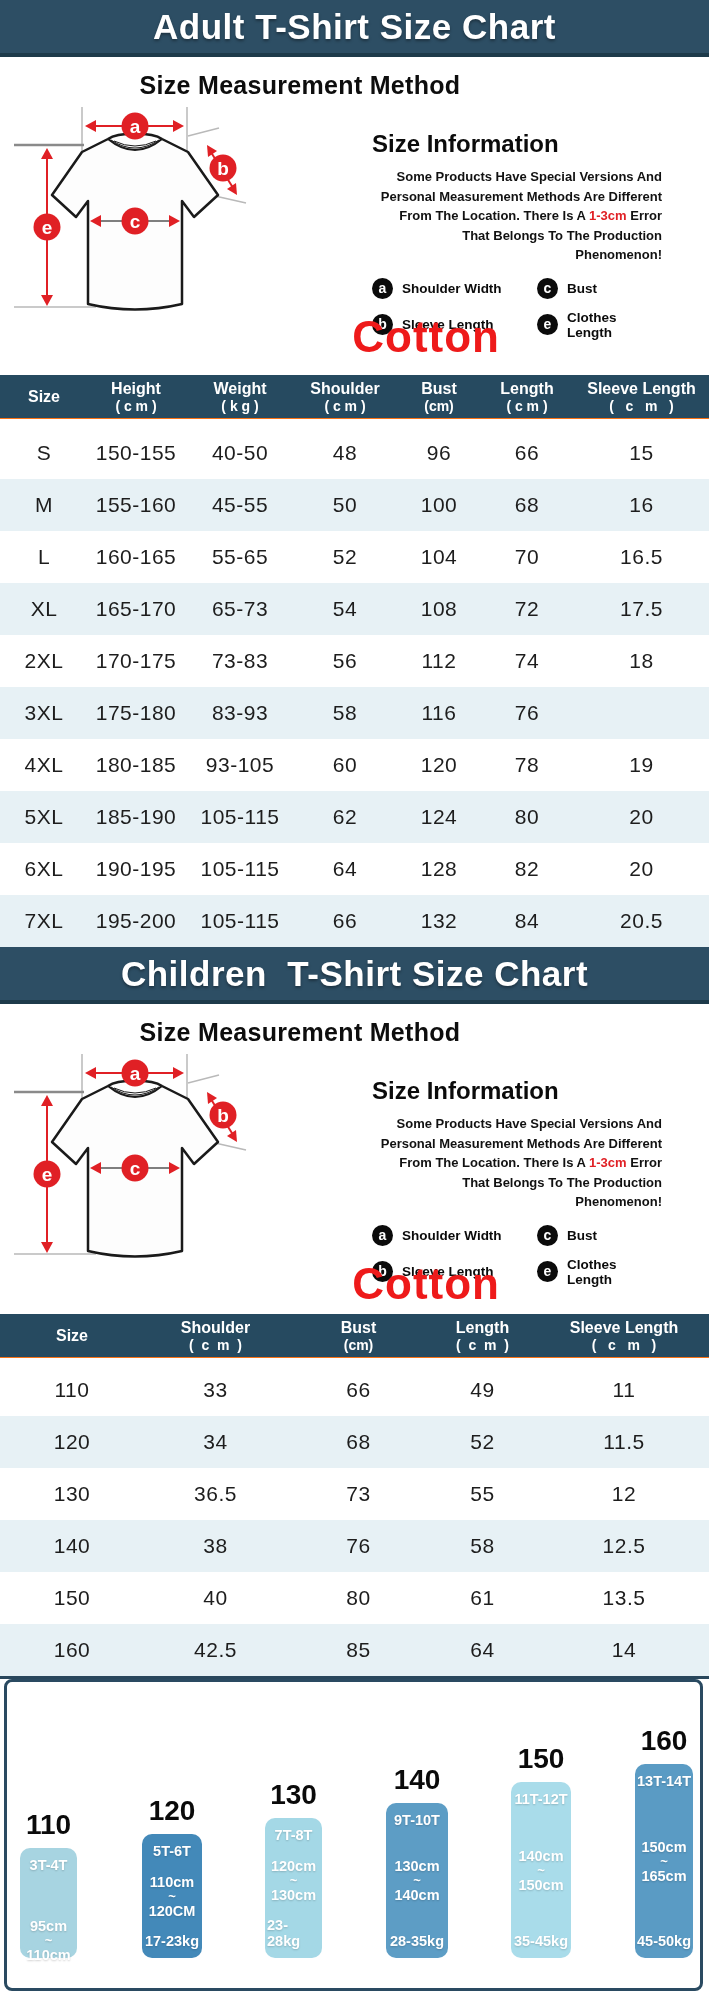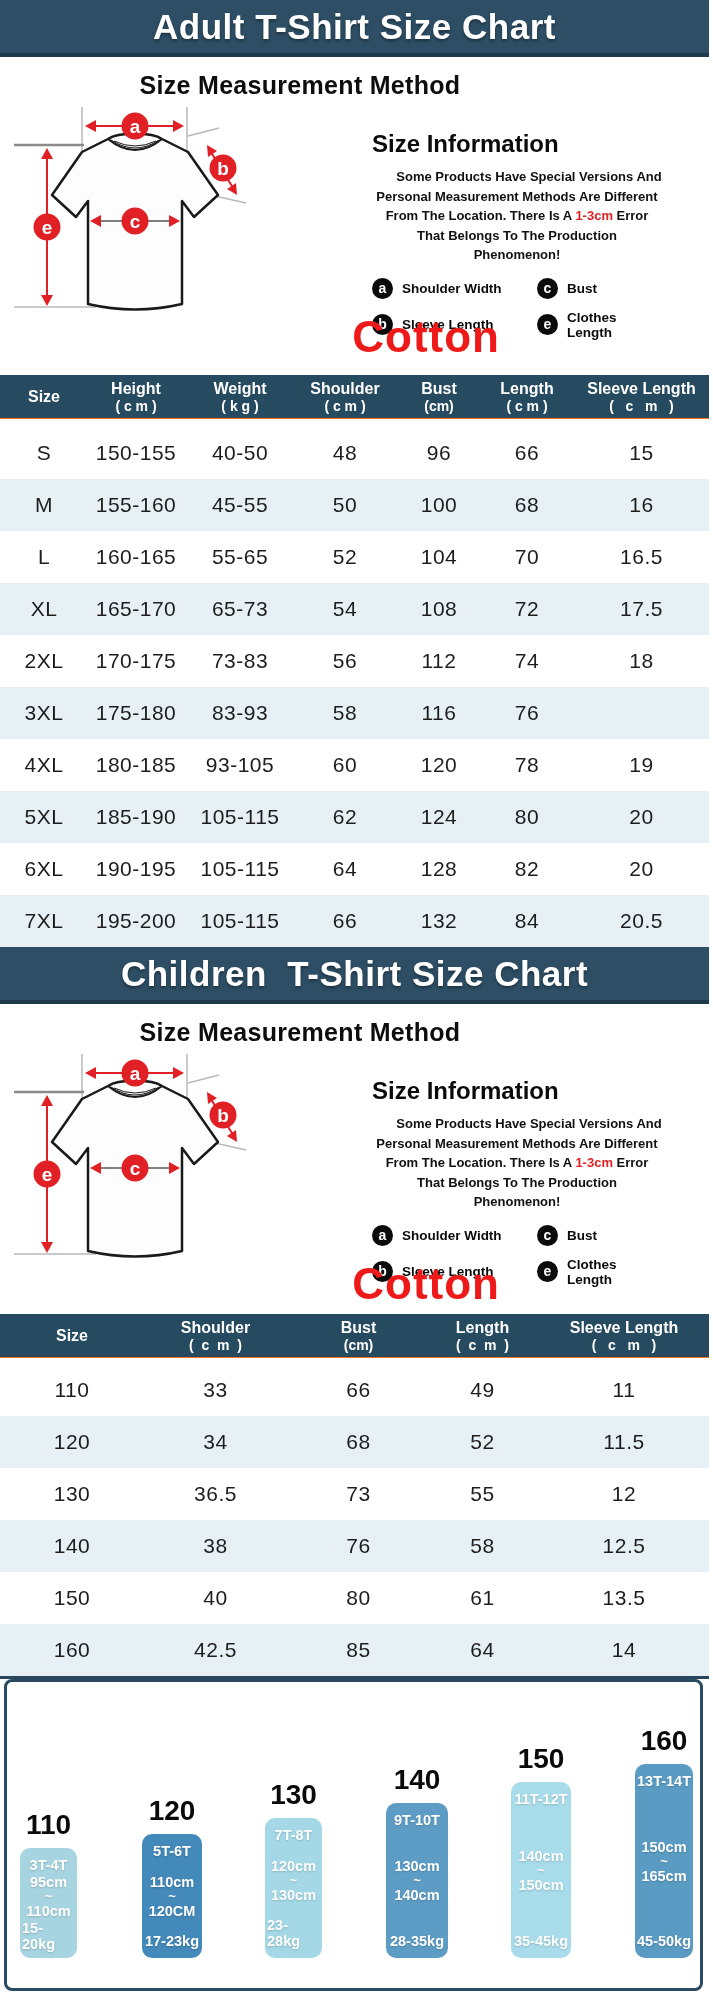--- a/index.html
+++ b/index.html
@@ -15,21 +15,21 @@
   
   .method{position:relative;}
   .method.adult-m{height:318px;}
   .method.child-m{height:310px;}
   .method-title{position:absolute;top:14px;left:0;width:600px;margin:0;text-align:center;
                 font-size:25px;font-weight:bold;color:#0d0d0d;letter-spacing:.3px;}
   .tshirt{position:absolute;left:10px;top:38px;width:270px;height:250px;}
   .info{position:absolute;left:372px;top:73px;width:290px;}
   .info h3{margin:0 0 9px 0;font-size:24px;font-weight:bold;text-align:left;color:#0b0b0b;}
   .info p{margin:0;font-size:13px;font-weight:bold;line-height:19.5px;color:#111;
-          text-indent:24px;text-align:center;}
+          text-indent:24px;text-align:right;}
   .red-hl{color:#e02025;}
   .legend{margin-top:13px;display:grid;grid-template-columns:165px 1fr;row-gap:11px;}
   .legend-item{display:flex;align-items:center;gap:9px;}
   .licon{width:21px;height:21px;border-radius:50%;background:#0b0b0b;color:#fff;flex:0 0 21px;
          font-size:14px;font-weight:bold;line-height:21px;text-align:center;}
   .legend-label{font-size:13.5px;font-weight:bold;color:#0b0b0b;}
   .cotton{position:absolute;left:260px;width:240px;text-align:right;font-size:44px;
           font-weight:bold;color:#ee1a1a;letter-spacing:1px;}
   .adult-m .cotton{top:255px;}
   .child-m .cotton{top:255px;}
@@ -61,21 +61,21 @@
              align-items:center;}
   .bar-num{font-size:28px;font-weight:bold;color:#0a0a0a;margin-bottom:7px;}
   .gbar{border-radius:10px;color:#fff;display:flex;flex-direction:column;align-items:center;
         justify-content:space-between;padding:9px 2px;box-sizing:border-box;
         text-shadow:0 1px 2px rgba(0,0,0,.18);}
   .gbar .age{font-size:14.5px;font-weight:bold;}
   .gbar .hrange{display:flex;flex-direction:column;align-items:center;line-height:18px;
                 font-size:14.5px;font-weight:bold;}
   .gbar .sep{font-size:13px;line-height:11px;}
   .gbar .wt{font-size:14.5px;font-weight:bold;}
-  .bg0{left:-4px;width:105px;}  .bg0 .gbar{width:57px;height:110px;}
+  .bg0{left:-4px;width:105px;}  .bg0 .gbar{width:57px;height:110px;gap:44px;}
   .bg1{left:118px;width:108px;} .bg1 .gbar{width:60px;height:124px;}
   .bg2{left:241px;width:105px;} .bg2 .gbar{width:57px;height:140px;}
   .bg3{left:362px;width:110px;} .bg3 .gbar{width:62px;height:155px;}
   .bg4{left:487px;width:108px;} .bg4 .gbar{width:60px;height:176px;}
   .bg5{left:611px;width:106px;} .bg5 .gbar{width:58px;height:194px;}
 </style>
 </head>
 <body>
 
 <svg width="0" height="0" style="position:absolute" aria-hidden="true">

